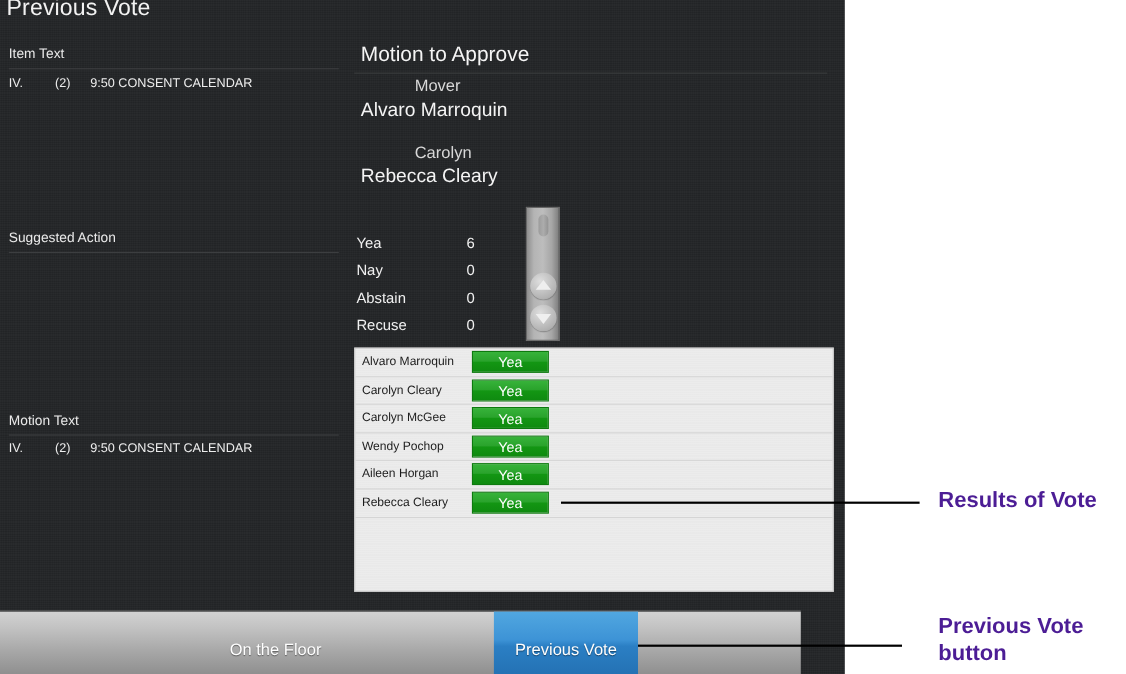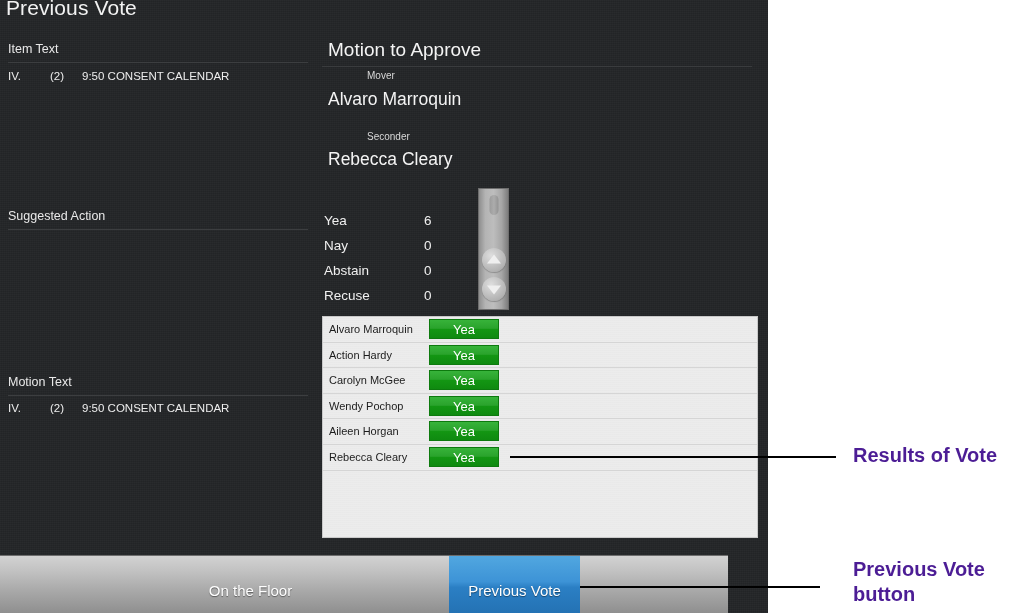--- a/index.html
+++ b/index.html
@@ -88,22 +88,22 @@
   #motion-rule {
     position: absolute;
     left: 322px;
     top: 66px;
     width: 430px;
     height: 1px;
     background: #3a3c3e;
   }
   .person-label {
     position: absolute;
-    left: 332px;
-    font-size: 10px;
+    left: 342px;
+    font-size: 15px;
     color: #d8d8d8;
     white-space: nowrap;
     padding-left: 35px;
   }
   .person-name {
     position: absolute;
     left: 328px;
     font-size: 17.5px;
     color: #f4f4f4;
     white-space: nowrap;
@@ -317,21 +317,21 @@
   <div class="field-value" id="value-motion-text">
     <span class="num">IV.</span><span class="paren">(2)</span><span>9:50 CONSENT CALENDAR</span>
   </div>
 
   <div id="motion-title">Motion to Approve</div>
   <div id="motion-rule"></div>
 
   <div class="person-label" id="mover-label">Mover</div>
   <div class="person-name" id="mover-name">Alvaro Marroquin</div>
 
-  <div class="person-label" id="seconder-label">Seconder</div>
+  <div class="person-label" id="seconder-label">Carolyn</div>
   <div class="person-name" id="seconder-name">Rebecca Cleary</div>
 
   <div id="tally">
     <div class="tally-row">
       <span class="tally-label">Yea</span>
       <span class="tally-value">6</span>
     </div>
     <div class="tally-row">
       <span class="tally-label">Nay</span>
       <span class="tally-value">0</span>
@@ -356,21 +356,21 @@
     </div>
   </div>
 
 
   <div id="vote-results-panel">
     <div class="vote-row">
       <span class="voter-name">Alvaro Marroquin</span>
       <span class="vote-badge">Yea</span>
     </div>
     <div class="vote-row">
-      <span class="voter-name">Action Hardy</span>
+      <span class="voter-name">Carolyn Cleary</span>
       <span class="vote-badge">Yea</span>
     </div>
     <div class="vote-row">
       <span class="voter-name">Carolyn McGee</span>
       <span class="vote-badge">Yea</span>
     </div>
     <div class="vote-row">
       <span class="voter-name">Wendy Pochop</span>
       <span class="vote-badge">Yea</span>
     </div>

